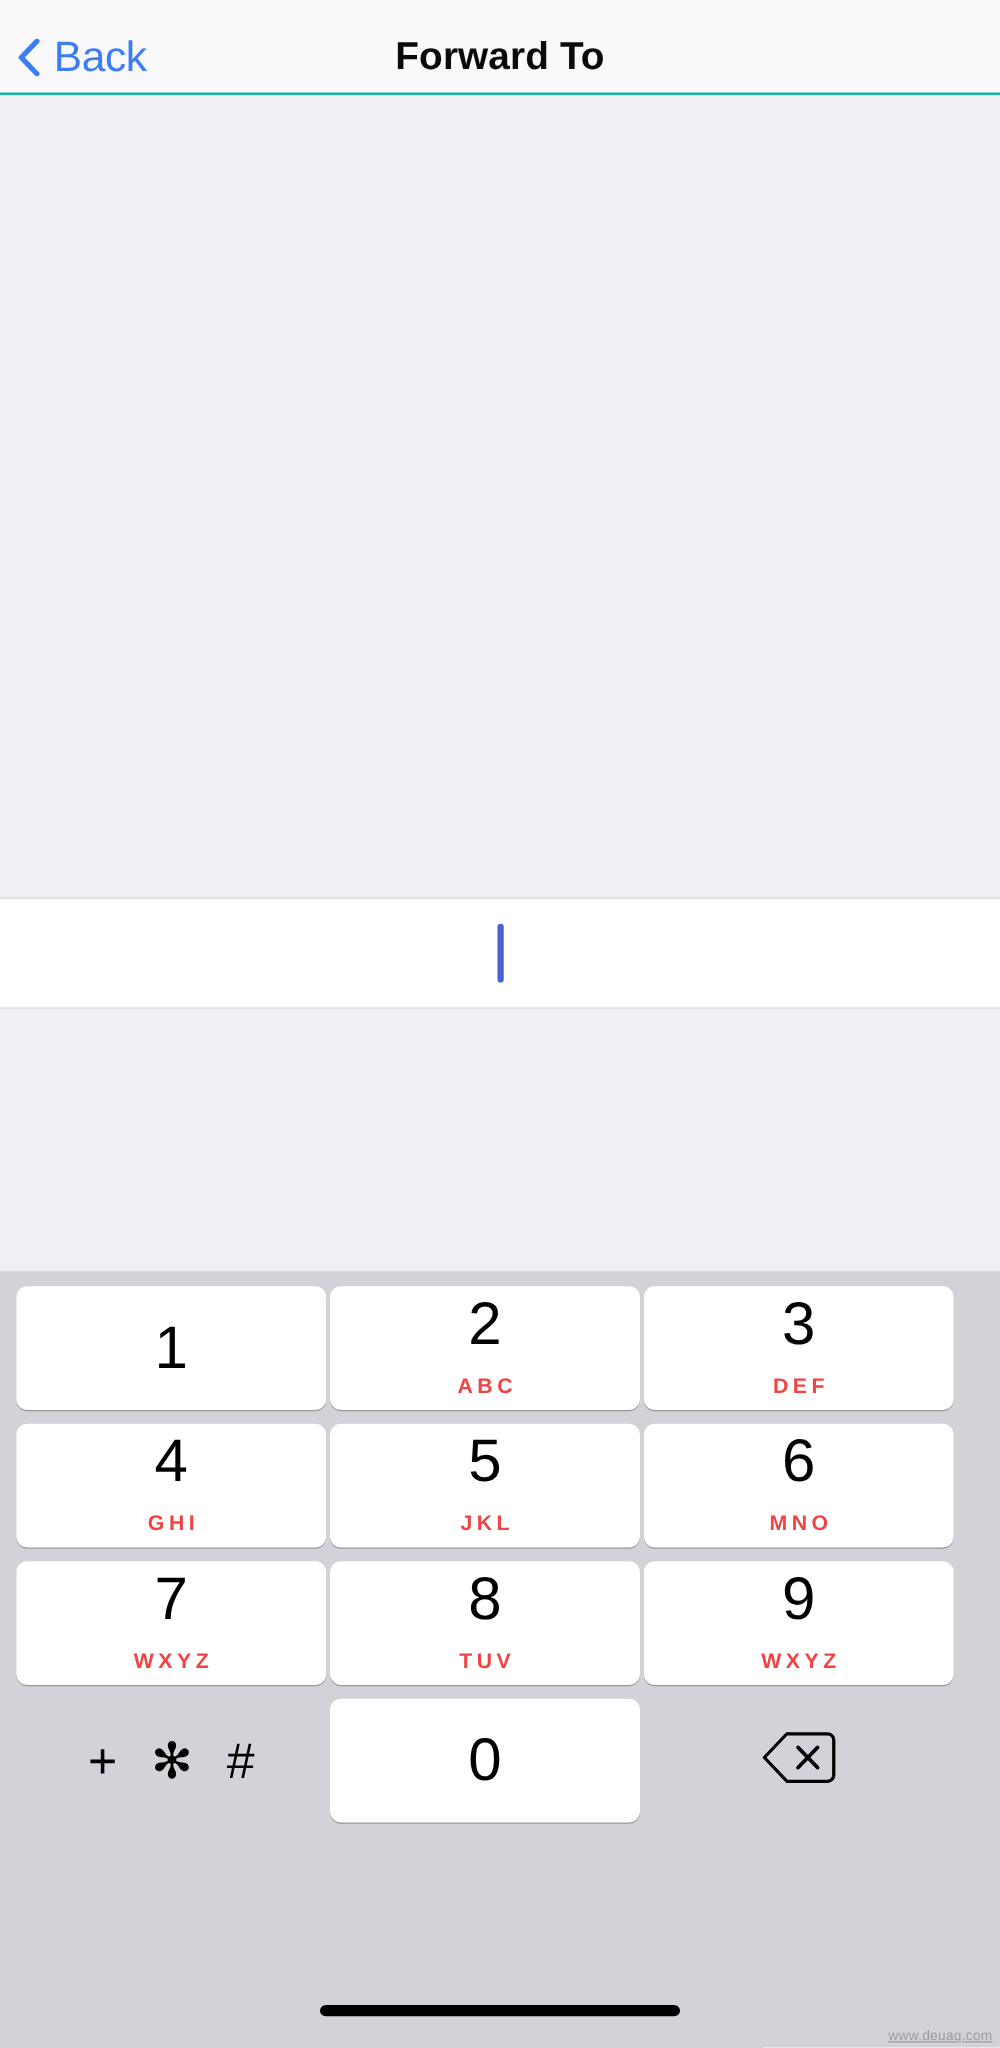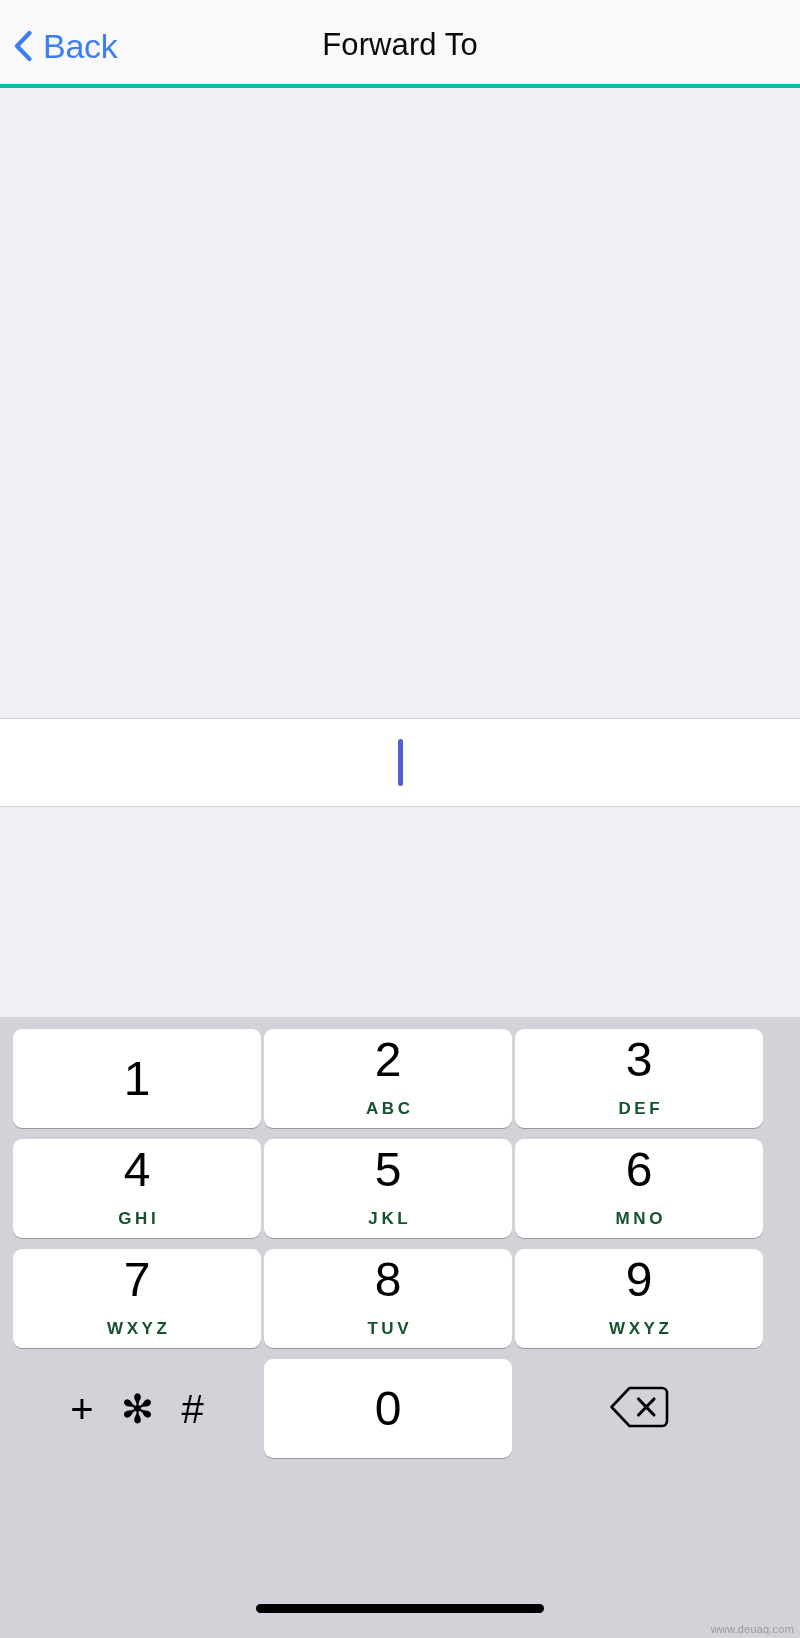--- a/index.html
+++ b/index.html
@@ -11,23 +11,23 @@
   }
   .screen {
     position:relative;
     width:800px; height:1638px;
     background:#F0EFF4;
   }
 
   
   .navbar {
     position:absolute; left:0; top:0;
-    width:800px; height:88px;
+    width:800px; height:76px;
     background:#F9F9FB;
-    border-bottom:4px solid #14b8a6;
+    border-bottom:2px solid #14b8a6;
   }
   .back-btn {
     position:absolute; left:14px; top:18px;
     height:56px;
     display:flex; align-items:center;
     cursor:pointer;
   }
   .chevron-left {
     width:18px; height:30px;
     margin-right:11px;
@@ -37,21 +37,21 @@
   .back-label {
     font-size:34px;
     color:#3C7CF5;
     letter-spacing:-0.3px;
     line-height:1;
   }
   .nav-title {
     position:absolute; left:0; top:0;
     width:800px; height:90px;
     display:flex; align-items:center; justify-content:center;
-    font-size:31px; font-weight:normal; color:#0A0A0A;
+    font-size:31px; font-weight:bold; color:#0A0A0A;
     letter-spacing:0.1px;
   }
 
   
   .content-blank {
     position:absolute; left:0; top:90px;
     width:800px; height:628px;
     background:#F0EFF4;
   }
 
@@ -114,21 +114,21 @@
   .key.c2 { left:264px; }
   .key.c3 { left:515px; }
 
   .key .digit {
     font-size:48px; color:#000;
     line-height:1;
     font-weight:400;
   }
   .key.has-letters .digit { margin-top:-4px; }
   .key .letters {
-    font-size:17px; font-weight:bold; color:#14532d;
+    font-size:17px; font-weight:bold; color:#ef4444;
     letter-spacing:3.6px;
     margin-top:16px;
     margin-left:3.6px;
     line-height:1;
   }
   .key.no-letters .digit { margin-top:0; }
 
   
   .flatkey {
     position:absolute; top:0;
@@ -152,20 +152,21 @@
     width:288px; height:9px;
     background:#000;
     border-radius:5px;
   }
 
   
   .watermark {
     position:absolute; right:6px; bottom:3px;
     font-size:11px; color:#9A9AA2;
     letter-spacing:0.2px;
+    text-decoration:underline;
   }
 </style>
 </head>
 <body>
 
 <div class="screen">
 
   <div class="navbar">
 
     <div class="back-btn">

